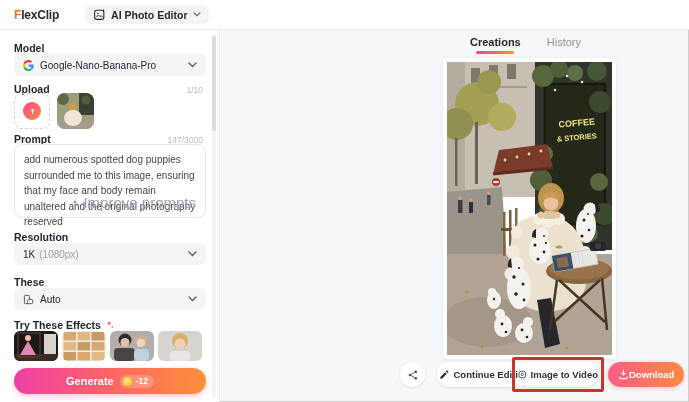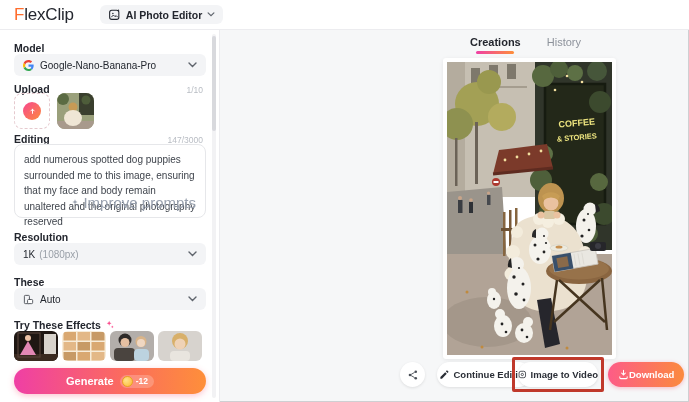--- a/index.html
+++ b/index.html
@@ -5,21 +5,21 @@
   * { margin:0; padding:0; box-sizing:border-box; }
   html,body { background:#fff; }
   #app {
     position:relative; width:689px; height:402px; overflow:hidden;
     background:#f6f7f8; font-family:"Liberation Sans",sans-serif;
     outline:1px solid #cfcfd2; outline-offset:-1px;
   }
   
   .topbar { position:absolute; top:0; left:0; right:0; height:30px; background:#fff;
     border-bottom:1px solid #ececef; display:flex; align-items:center; padding:0 14px; z-index:6; }
-  .logo { font-weight:400; font-size:17px; letter-spacing:-0.2px; color:#23262e; }
+  .logo { font-weight:700; font-size:12px; letter-spacing:-0.2px; color:#23262e; }
   .logo .f { color:#ff6d2d; }
   .editor-chip { margin-left:26px; display:flex; align-items:center; gap:5px;
     background:#f3f4f6; border-radius:6px; padding:3px 8px; font-size:10.5px; font-weight:700; color:#23262e; cursor:pointer; }
   
   .sidebar { position:absolute; top:30px; left:0; width:220px; bottom:0; background:#fff;
     border-right:1px solid #ececef; z-index:5;padding-left:28px; }
   .sec-label { position:absolute; left:14px; font-size:10.5px; font-weight:700; color:#23262e; }
   .counter { position:absolute; right:16px; font-size:8.5px; color:#b8bcc3; }
   .dd { position:absolute; left:14px; width:192px; height:22px; background:#f3f4f6; border-radius:6px;
     display:flex; align-items:center; gap:6px; padding:0 9px; font-size:10px; color:#23272f; cursor:pointer; }
@@ -130,21 +130,21 @@
         <rect width="37" height="36" fill="#9aa07b"></rect>
         <rect x="22" y="0" width="15" height="22" fill="#3a3f2e"></rect>
         <circle cx="6" cy="6" r="6" fill="#5b6b43"></circle>
           <circle cx="29" cy="7" r="4.5" fill="#4e5d3a"></circle>
         <rect x="0" y="28" width="37" height="8" fill="#a89a8c"></rect>
         <circle cx="16" cy="14" r="4.5" fill="#c79a55"></circle>
         <ellipse cx="16" cy="25" rx="9" ry="8" fill="#efe6d5"></ellipse>
       </svg>
     </div>
 
-    <div class="sec-label" style="top:103px">Editing</div>
+    <div class="sec-label" style="top:103px">Prompt</div>
     <div class="counter" style="top:105px">147/3000</div>
     <div class="prompt-box">
       <div class="prompt-text">add numerous spotted dog puppies surrounded me to this image, ensuring that my face and body remain unaltered and the original photography reserved</div>
       <div class="improve">
         <span style="display:flex">
             <svg width="10" height="10" viewBox="0 0 24 24">
               <path d="M12 3l1.8 4.6L18.4 9.4l-4.6 1.8L12 15.8l-1.8-4.6L5.6 9.4l4.6-1.8z" fill="#98a0ae"></path>
               <path d="M18.5 15l.9 2.2 2.2.9-2.2.9-.9 2.2-.9-2.2-2.2-.9 2.2-.9z" fill="#98a0ae"></path>
             </svg>
           </span>

